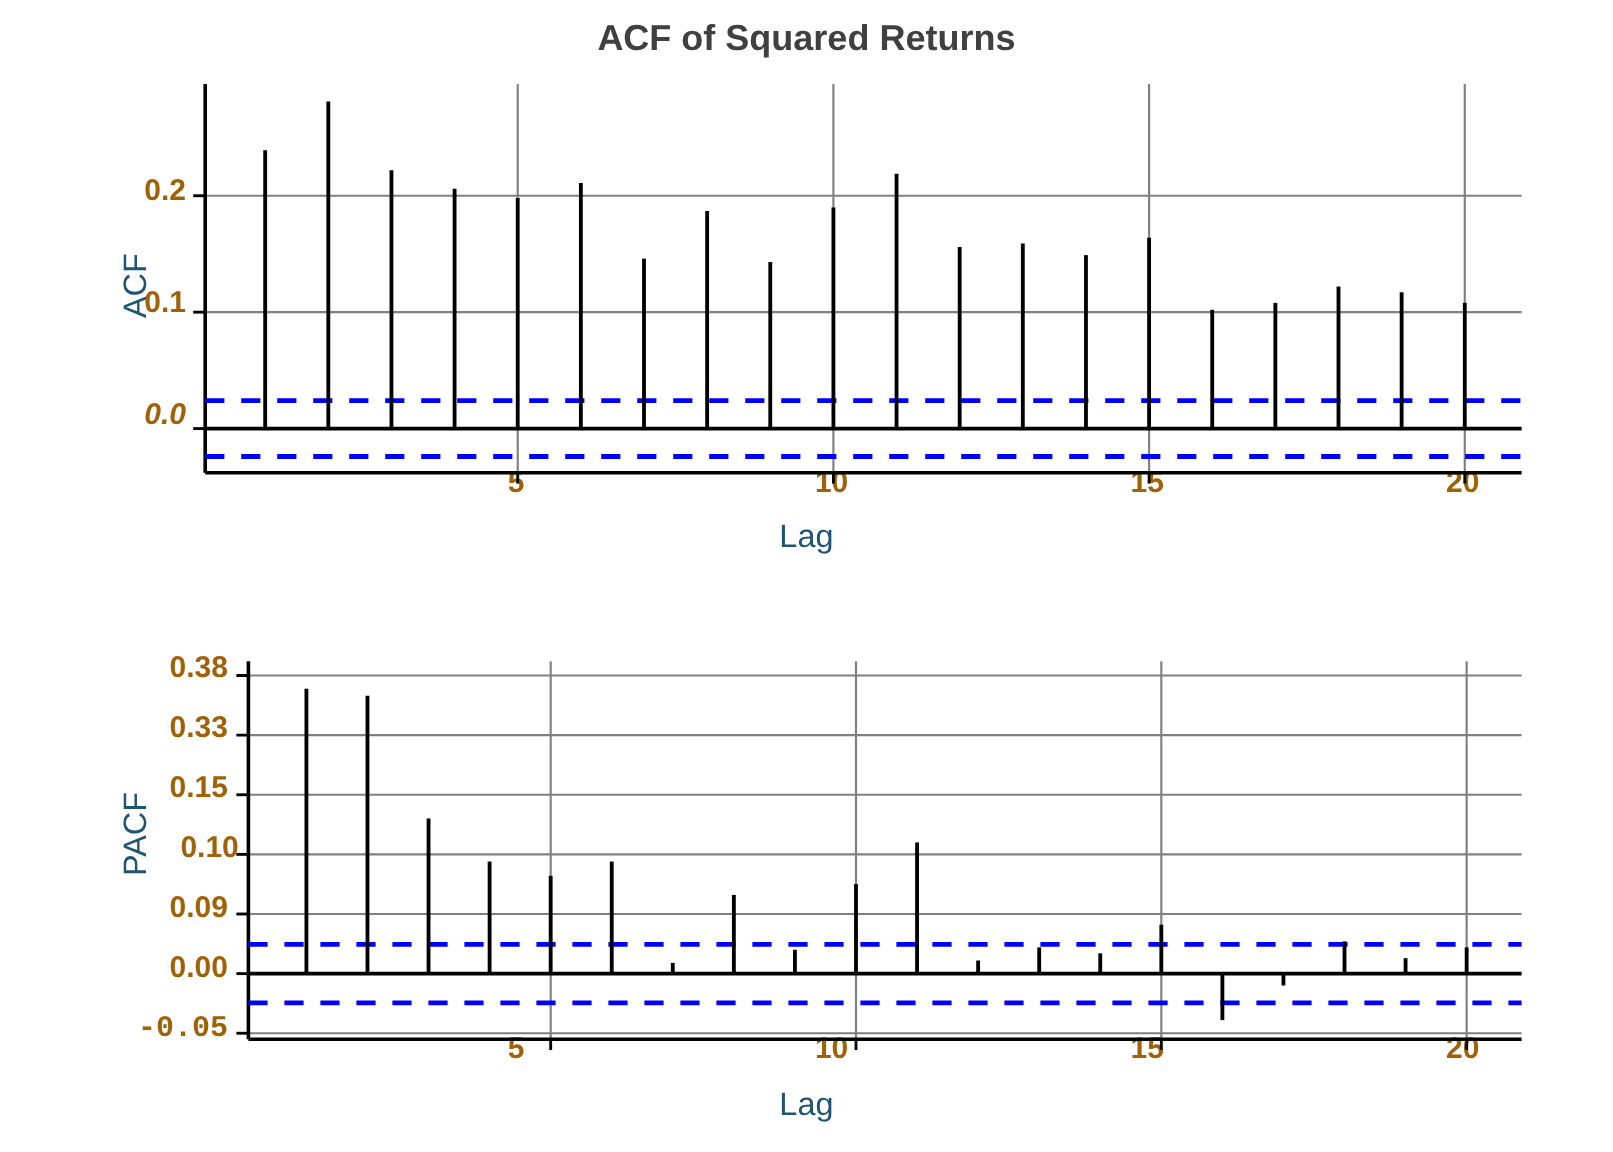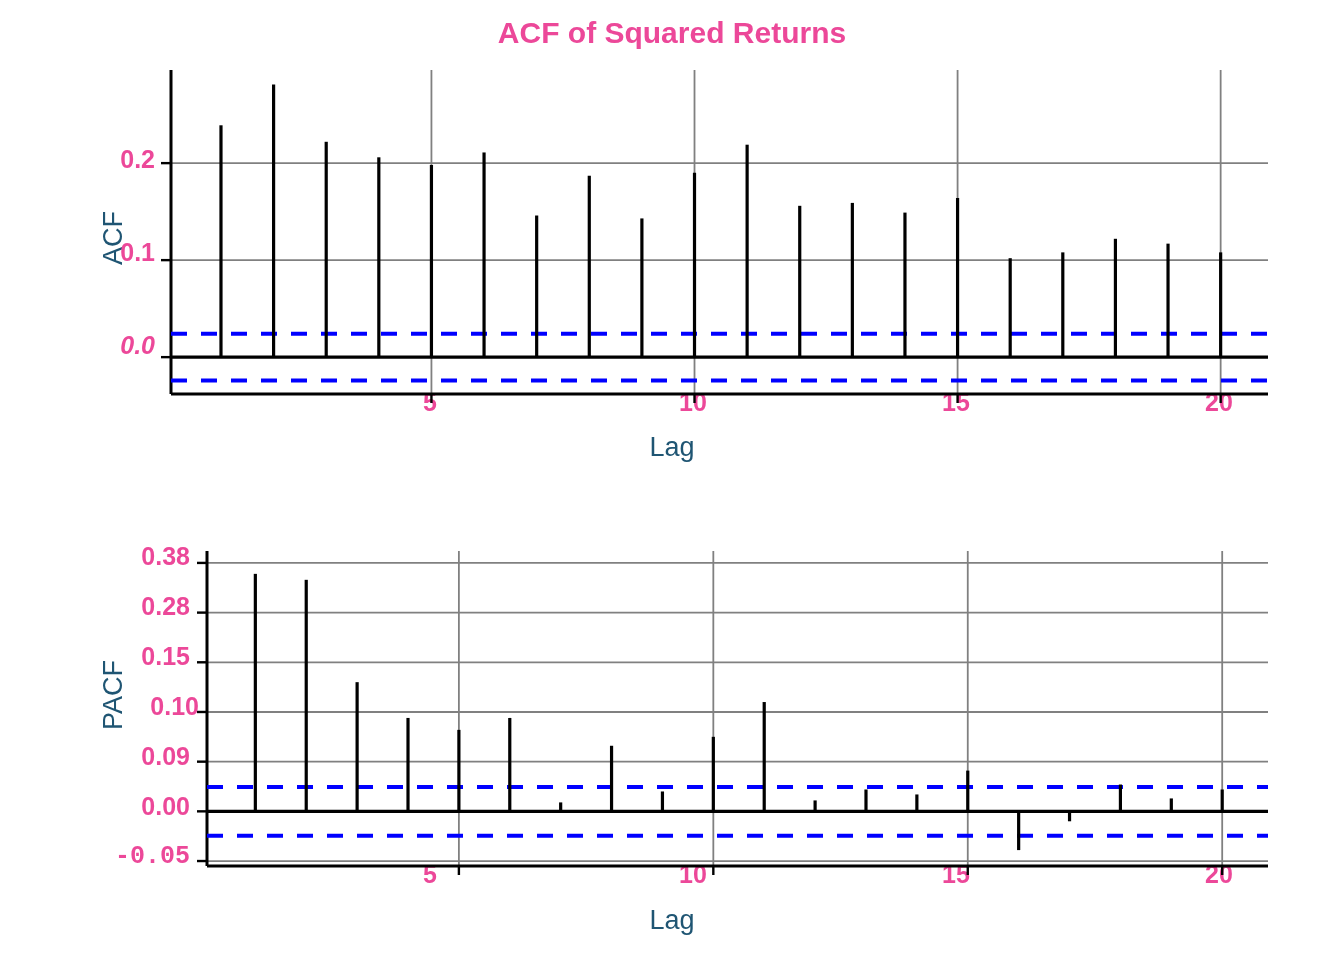--- a/index.html
+++ b/index.html
@@ -24,21 +24,21 @@
     left: 0;
     width: 1344px;
   }
   #acf-panel { top: 0; height: 480px; }
   #pacf-panel { top: 480px; height: 480px; }
 
   .chart-title {
     position: absolute;
     width: 100%;
     text-align: center;
-    color: #ec4899;
+    color: #404040;
     font-weight: bold;
     font-size: 30px;
     font-family: "Liberation Sans", sans-serif;
     letter-spacing: 0px;
   }
   #acf-title { top: 16px; }
   #pacf-title { top: 15px; }
 
   .plot-svg {
     position: absolute;
@@ -52,21 +52,21 @@
     font-size: 27px;
     font-family: "Liberation Sans", sans-serif;
     white-space: nowrap;
   }
   .axis-title-y {
     transform-origin: 0 0;
     transform: rotate(-90deg);
   }
   .tick-label {
     position: absolute;
-    color: #ec4899;
+    color: #a16207;
     font-size: 25px;
     font-weight: bold;
     font-family: "Liberation Sans", sans-serif;
     white-space: nowrap;
   }
   .tick-y { text-align: right; }
   .tick-x { text-align: center; }
 </style>
 </head>
 <body>
@@ -132,21 +132,21 @@
           <line x1="161" x2="171" y1="163.12574850299396" y2="163.12574850299396" stroke="#000000" stroke-width="2.4"></line>
         </g>
       </svg>
   </div>
 
   <div class="panel" id="pacf-panel">
 
     <div class="axis-title axis-title-y" style="left:98px; top:250px;">PACF</div>
 
     <div class="tick-label tick-y" style="left:35px; top:62px; width:155px;">0.38</div>
-    <div class="tick-label tick-y" style="left:35px; top:112px; width:155px;">0.28</div>
+    <div class="tick-label tick-y" style="left:35px; top:112px; width:155px;">0.33</div>
     <div class="tick-label tick-y" style="left:35px; top:162px; width:155px;text-align:right;">0.15</div>
     <div class="tick-label tick-y" style="left:44px; top:212px; width:155px;">0.10</div>
     <div class="tick-label tick-y" style="left:35px; top:262px; width:155px;">0.09</div>
     <div class="tick-label tick-y" style="left:35px; top:312px; width:155px;">0.00</div>
     <div class="tick-label tick-y" style="left:35px; top:362px; width:155px;font-family:Liberation Mono, monospace;">-0.05</div>
 
     <div class="tick-label tick-x" style="left:390px; top:380px; width:80px;">5</div>
     <div class="tick-label tick-x" style="left:653px; top:380px; width:80px;">10</div>
     <div class="tick-label tick-x" style="left:916px; top:380px; width:80px;">15</div>
     <div class="tick-label tick-x" style="left:1179px; top:380px; width:80px;">20</div>

